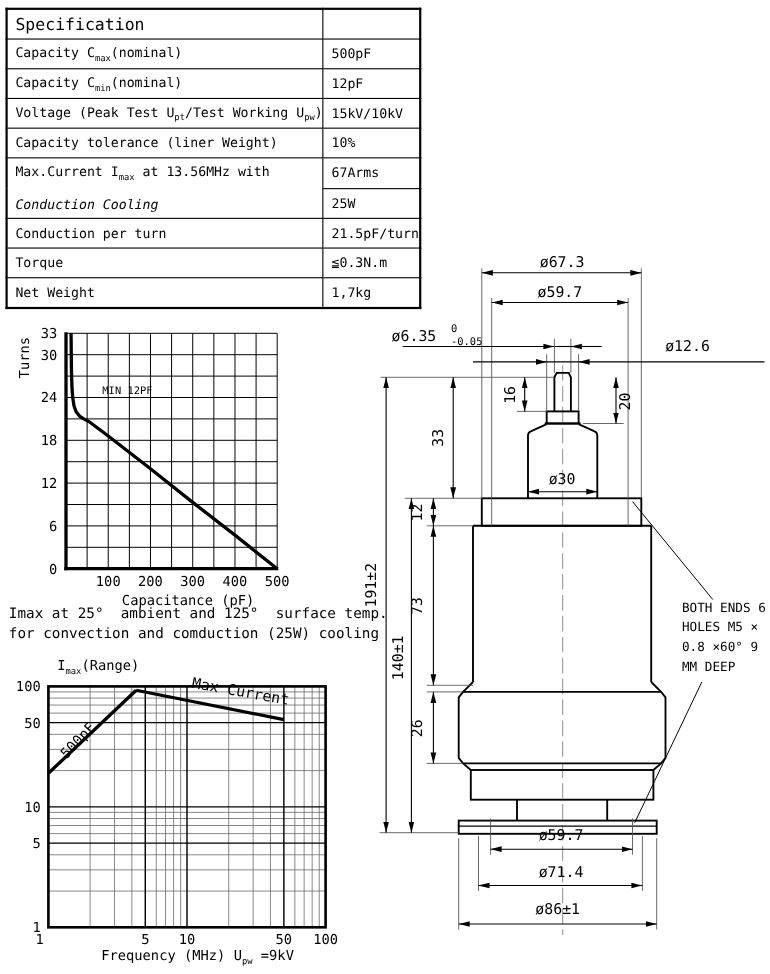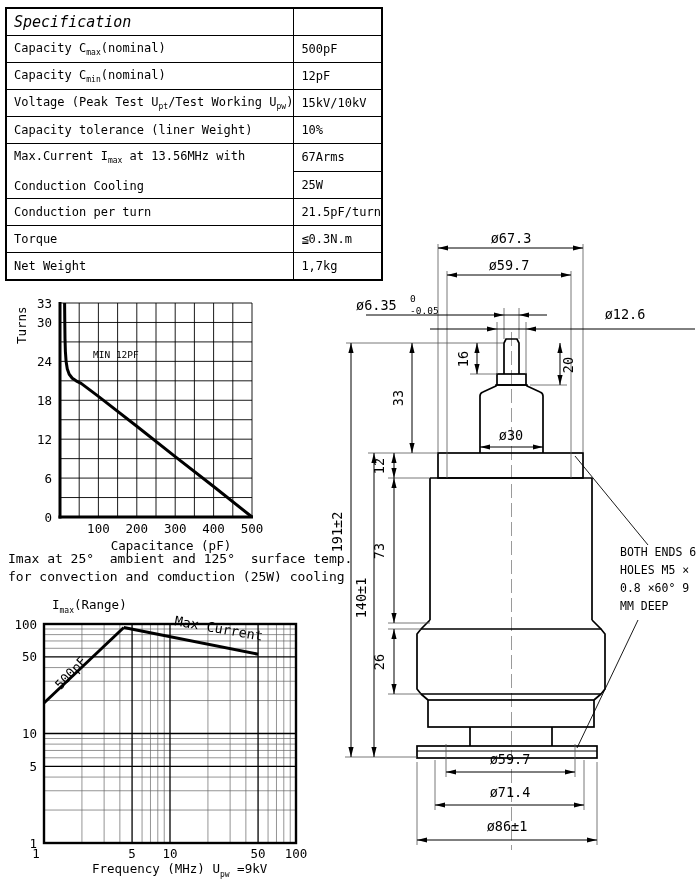--- a/index.html
+++ b/index.html
@@ -5,24 +5,24 @@
   html,body{margin:0;padding:0;}
   body{width:700px;height:885px;background:#fff;position:relative;
        font-family:"DejaVu Sans Mono","Liberation Mono",monospace;color:#000;overflow:hidden;}
   .abs{position:absolute;}
   
   #spec{left:5px;top:7px;width:370px;border-collapse:collapse;}
   #spec, #spec td{border:2px solid #000;}
   #spec td{border-width:1px;font-size:12px;padding:0 0 0 7px;height:26px;white-space:nowrap;vertical-align:middle;}
   #spec{border:2px solid #000;}
   #spec td.val{width:90px;padding-left:7px;}
-  #spec tr.hdr td{font-size:15px;height:26px;font-style:italic;}
+  #spec tr.hdr td{font-size:15px;height:26px;}
   #spec sub{font-size:8px;}
   #spec td.dbl{height:54px;}
-  #spec td.dbl .l2{margin-top:13px;}
+  #spec td.dbl .l2{margin-top:13px;font-style:italic;}
   
   .cap{white-space:pre;font-size:13px;line-height:18px;}
   .axlbl{font-size:12.5px;}
   .axlbl sub{font-size:8px;}
   svg{position:absolute;}
   svg text{font-family:"DejaVu Sans Mono","Liberation Mono",monospace;}
 </style>
 </head>
 <body>
 

